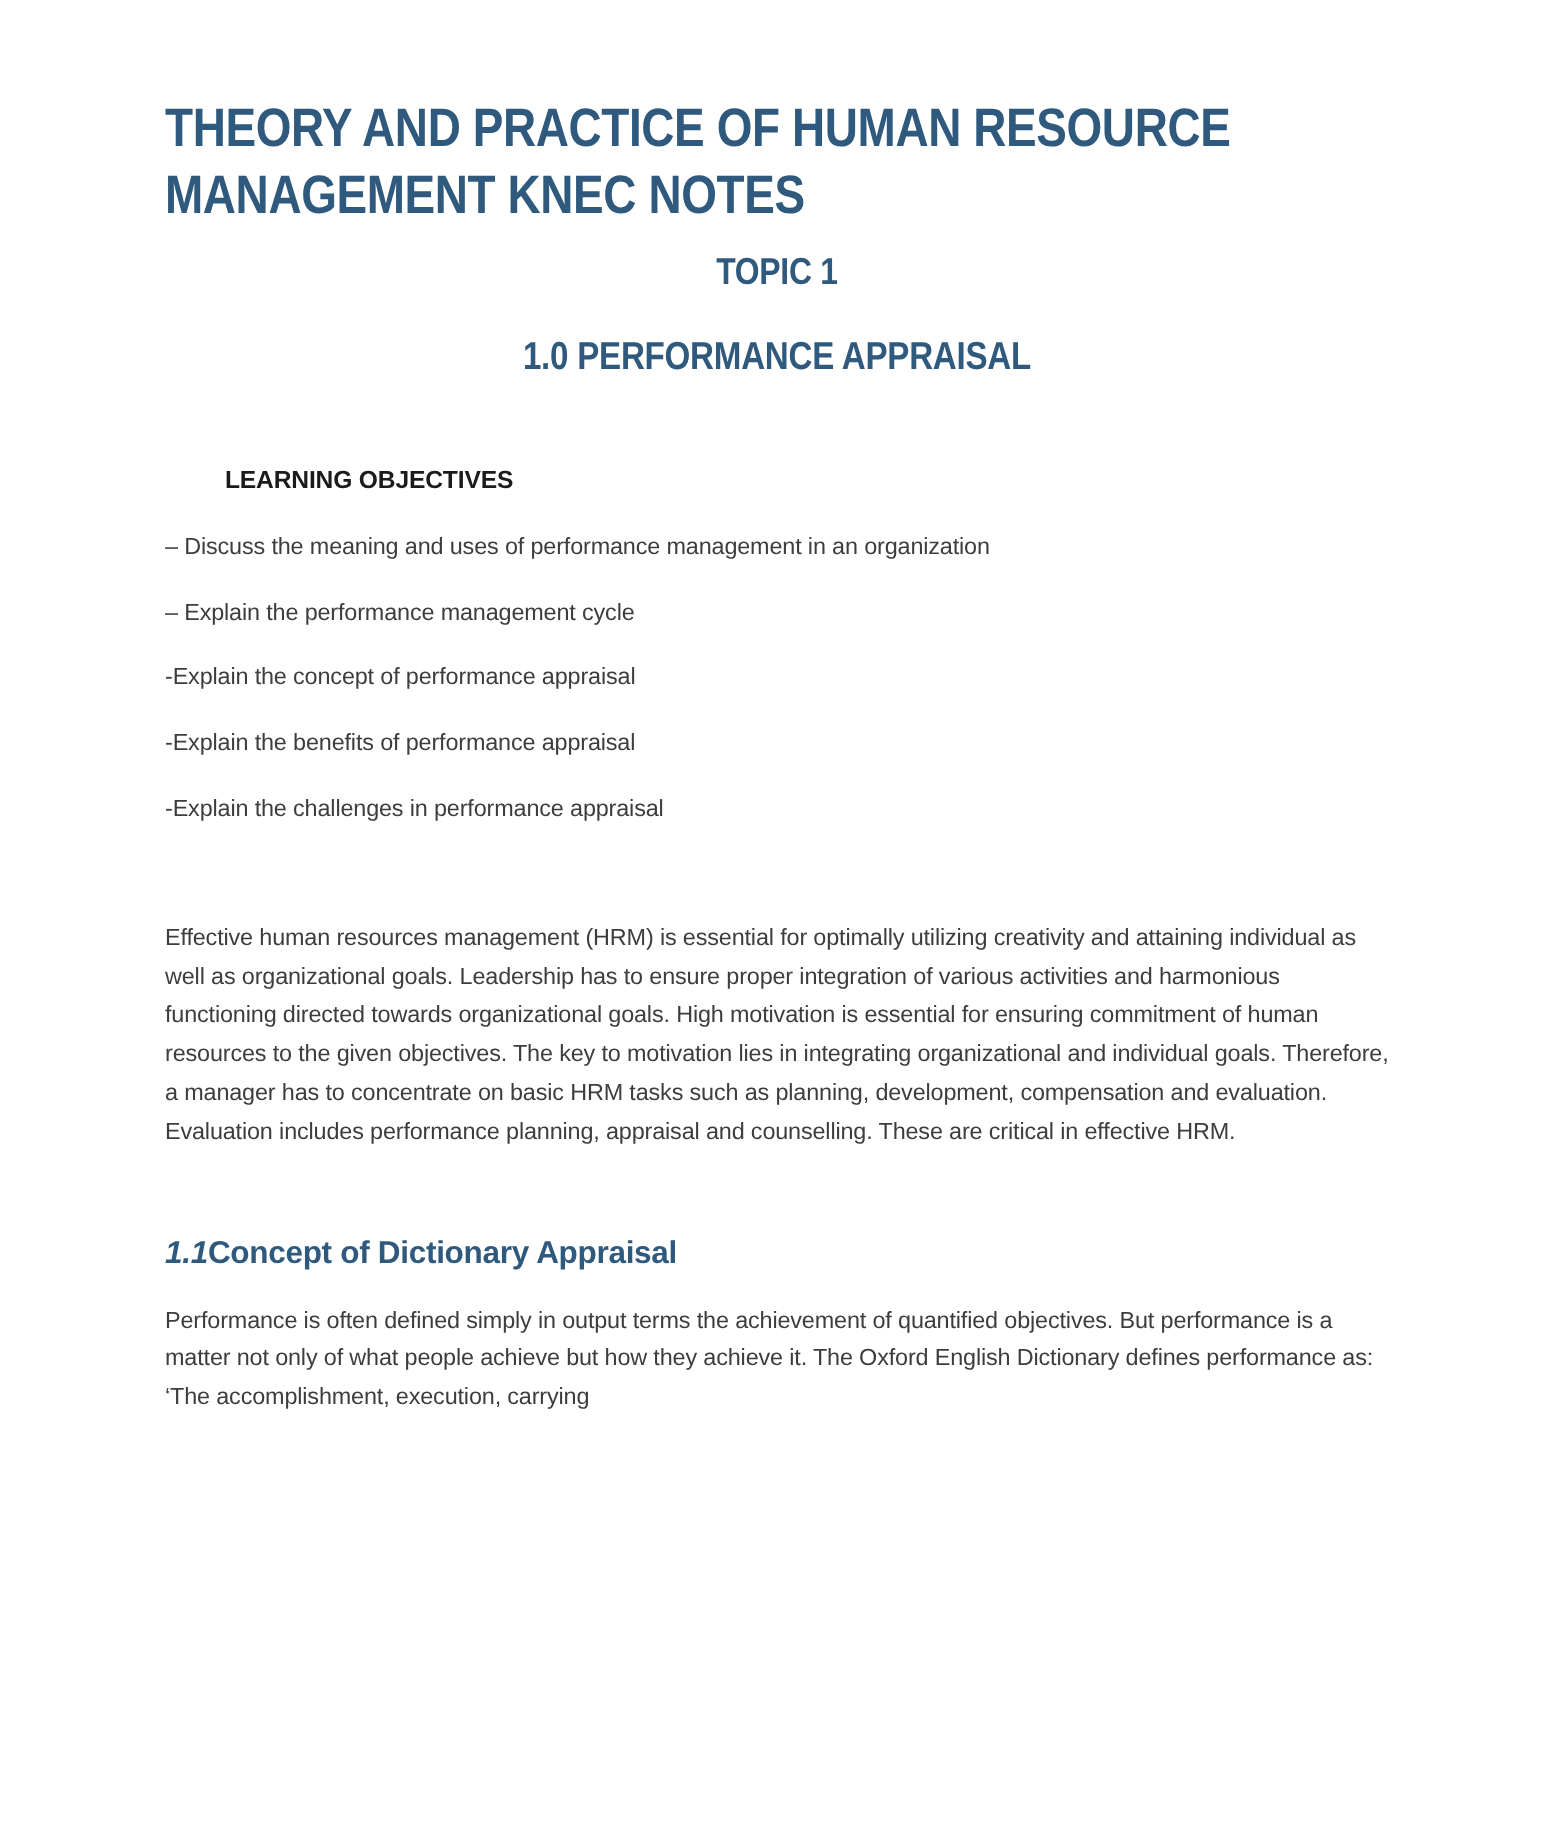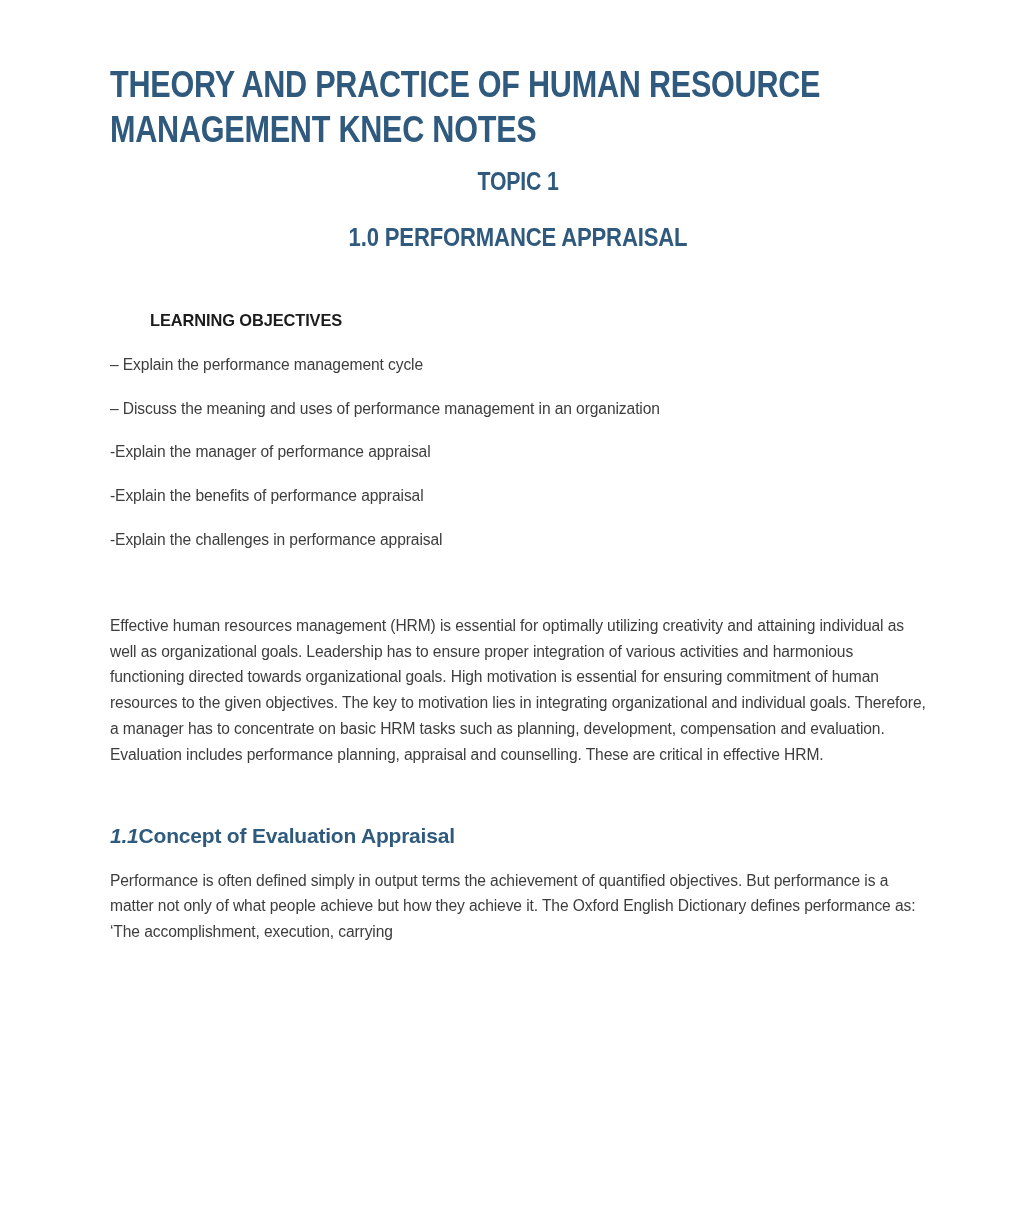--- a/index.html
+++ b/index.html
@@ -98,28 +98,28 @@
       <span class="t-line">THEORY AND PRACTICE OF HUMAN RESOURCE</span>
       <span class="t-line">MANAGEMENT KNEC NOTES</span>
     </h1>
     <div class="topic-heading">TOPIC 1</div>
     <div class="section-heading">1.0 PERFORMANCE APPRAISAL</div>
   </div>
 
   <div class="content">
     <p class="bold-label">LEARNING OBJECTIVES</p>
 
+    <p class="objective">– Discuss the meaning and uses of performance management in an organization</p>
     <p class="objective">– Explain the performance management cycle</p>
-    <p class="objective">– Discuss the meaning and uses of performance management in an organization</p>
-    <p class="objective">-Explain the manager of performance appraisal</p>
+    <p class="objective">-Explain the concept of performance appraisal</p>
     <p class="objective">-Explain the benefits of performance appraisal</p>
     <p class="objective">-Explain the challenges in performance appraisal</p>
 
     <p class="intro-para">Effective human resources management (HRM) is essential for optimally utilizing creativity and attaining individual as well as organizational goals. Leadership has to ensure proper integration of various activities and harmonious functioning directed towards organizational goals. High motivation is essential for ensuring commitment of human resources to the given objectives. The key to motivation lies in integrating organizational and individual goals. Therefore, a manager has to concentrate on basic HRM tasks such as planning, development, compensation and evaluation. Evaluation includes performance planning, appraisal and counselling. These are critical in effective HRM.</p>
 
     <h2 class="subsection-heading">
-      <span class="sub-num">1.1</span><span>Concept of Evaluation Appraisal</span>
+      <span class="sub-num">1.1</span><span>Concept of Dictionary Appraisal</span>
     </h2>
 
     <p>Performance is often defined simply in output terms the achievement of quantified objectives. But performance is a matter not only of what people achieve but how they achieve it. The Oxford English Dictionary defines performance as: ‘The accomplishment, execution, carrying</p>
   </div>
 
 </div>
 
 </body></html>

